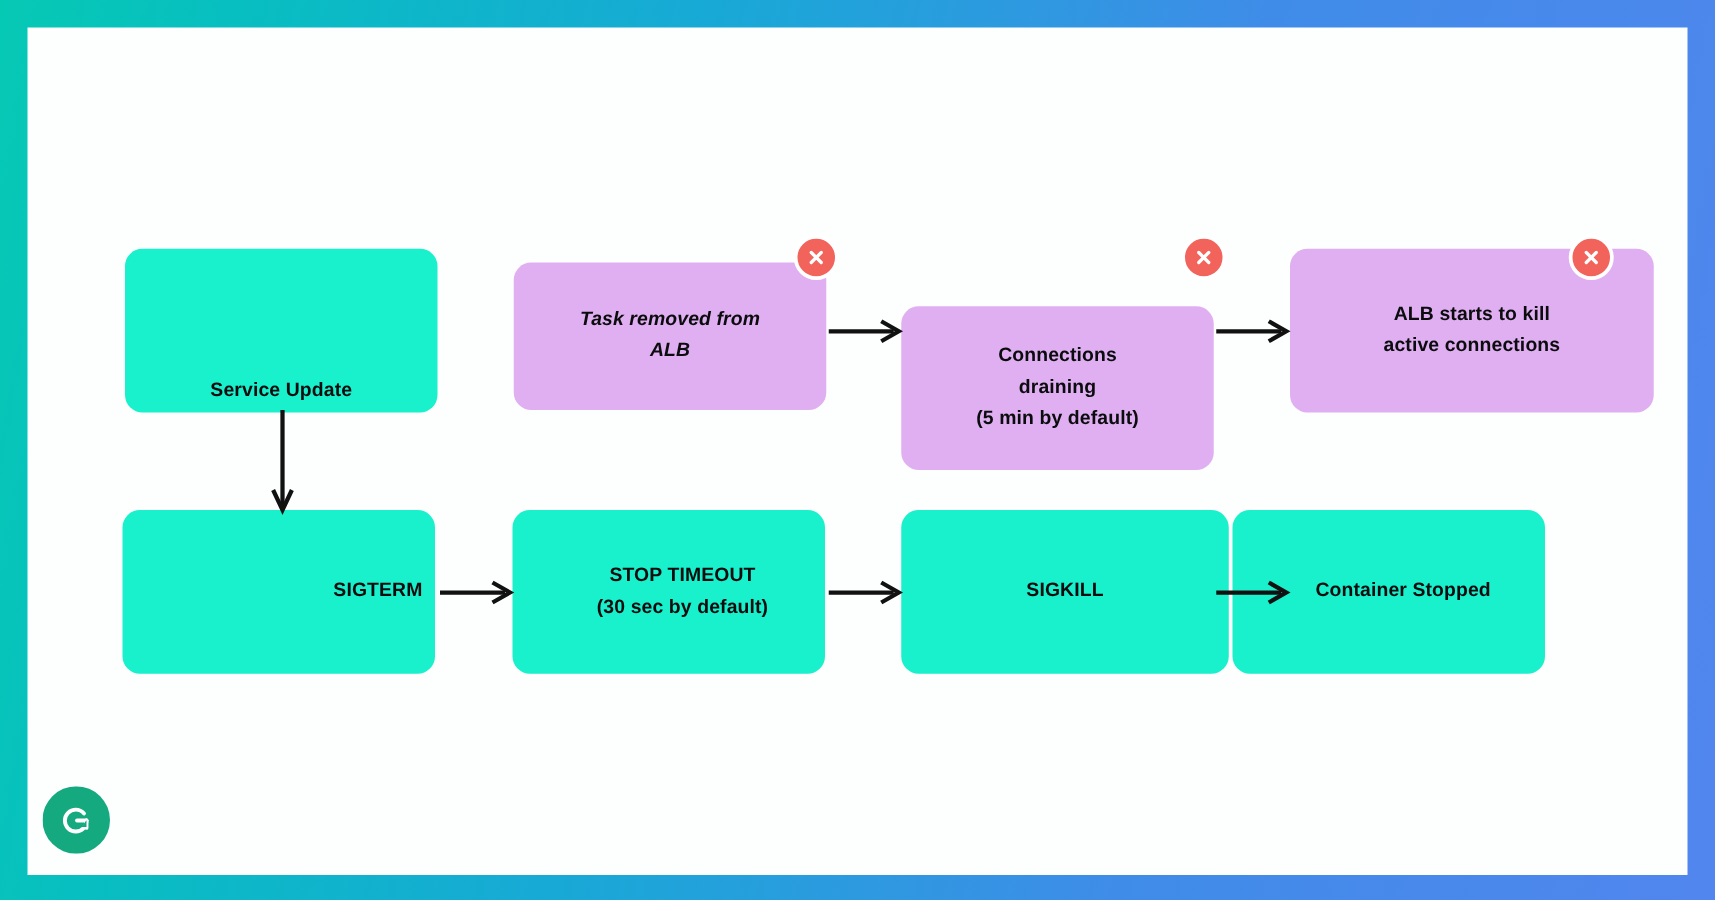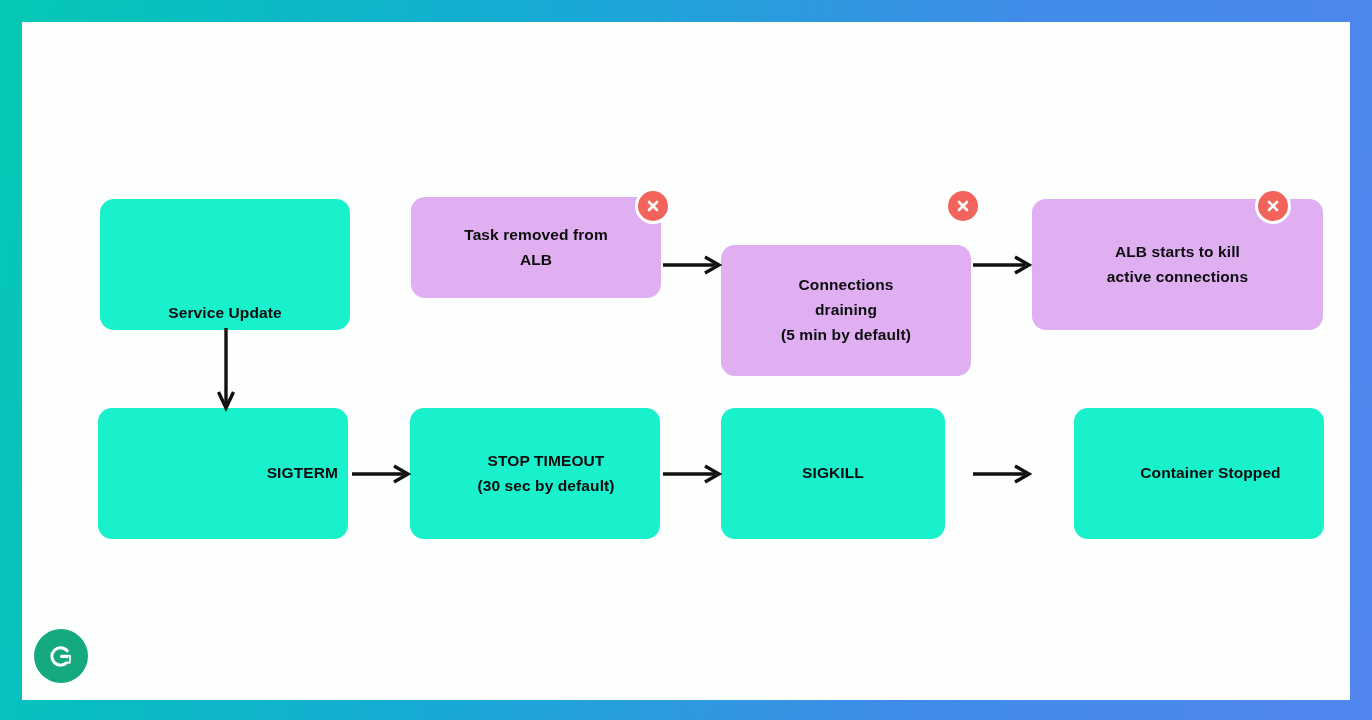--- a/index.html
+++ b/index.html
@@ -87,21 +87,21 @@
 </head>
 <body>
 
 <div id="frame">
   <div id="canvas">
 
     <div class="node teal" style="left:78px; top:177px; width:250px; height:131px;align-items:flex-end;">
       <span class="node-label">Service Update</span>
     </div>
 
-    <div class="node purple" style="left:389px; top:175px; width:250px; height:101px;">
+    <div class="node purple" style="left:389px; top:188px; width:250px; height:118px;font-style:italic;">
       <span class="node-label">Task removed from
 ALB</span>
     </div>
 
     <div class="node purple" style="left:699px; top:177px; width:250px; height:131px;margin-top:46px;">
       <span class="node-label">Connections
 draining
 (5 min by default)</span>
     </div>
 
@@ -112,25 +112,25 @@
 
     <div class="node teal" style="left:76px; top:386px; width:250px; height:131px;justify-content:flex-end;">
       <span class="node-label">SIGTERM</span>
     </div>
 
     <div class="node teal" style="left:388px; top:386px; width:250px; height:131px;padding-left:32px;">
       <span class="node-label">STOP TIMEOUT
 (30 sec by default)</span>
     </div>
 
-    <div class="node teal" style="left:699px; top:386px; width:224px; height:131px;">
+    <div class="node teal" style="left:699px; top:386px; width:262px; height:131px;">
       <span class="node-label">SIGKILL</span>
     </div>
 
-    <div class="node teal" style="left:1052px; top:386px; width:250px; height:131px;padding-left:33px;">
+    <div class="node teal" style="left:964px; top:386px; width:250px; height:131px;padding-left:33px;">
       <span class="node-label">Container Stopped</span>
     </div>
 
     <div class="badge" style="left:613px; top:166px;">
       <svg width="16" height="16" viewBox="0 0 16 16">
         <path d="M4 4 L12 12 M12 4 L4 12" stroke="#ffffff" stroke-width="2.6" stroke-linecap="round"></path>
       </svg>
     </div>
 
     <div class="badge" style="left:923px; top:166px;">

